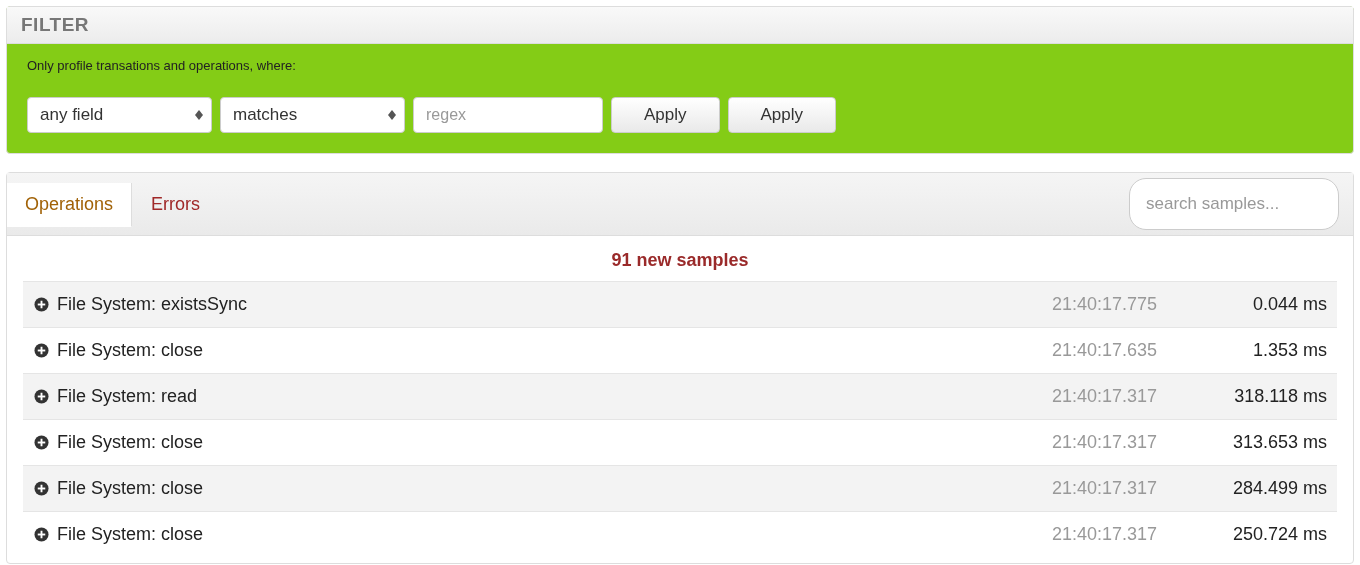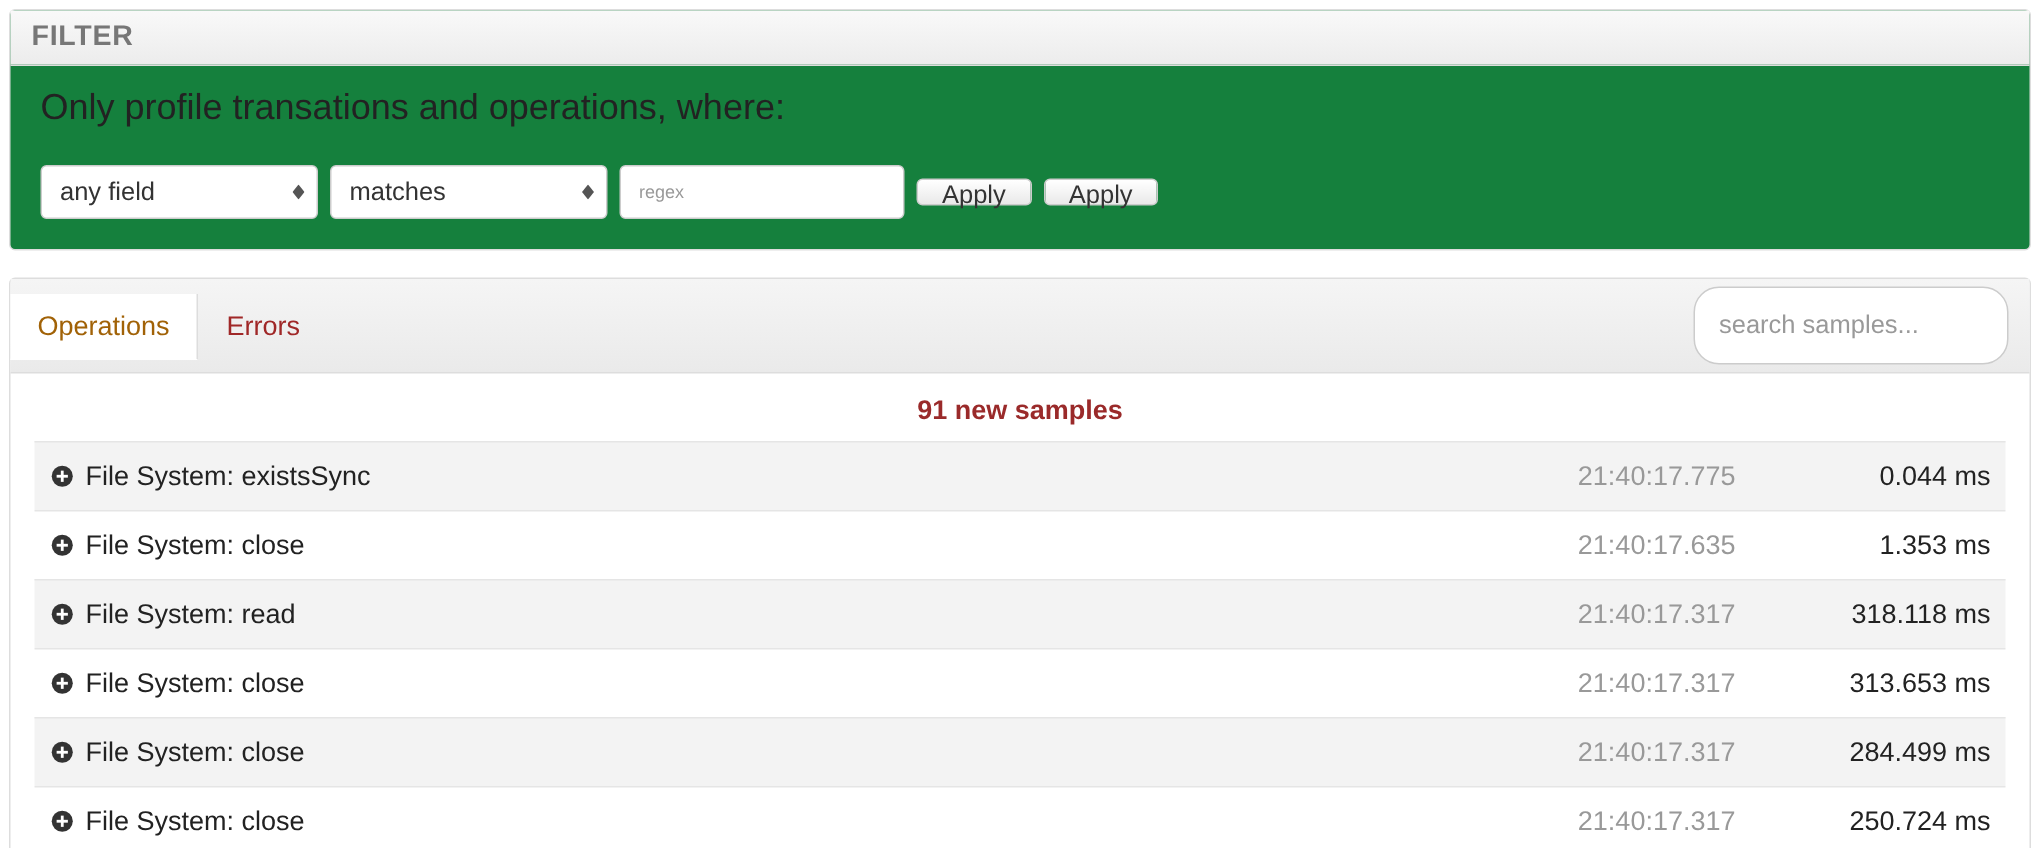--- a/index.html
+++ b/index.html
@@ -6,37 +6,37 @@
   body {
     font-family: "Helvetica Neue", Helvetica, Arial, sans-serif;
     font-size: 17px;
     color: #333;
     background: #fff;
     padding: 6px;
   }
   .panel {
     border: 1px solid #ddd;
     border-radius: 4px;
-    background: #15803d;
+    background: #84cc16;
     margin-bottom: 18px;
   }
   .panel-header {
     background: linear-gradient(to bottom, #f9f9f9, #ececec);
     border-bottom: 1px solid #ddd;
     padding: 7px 14px;
     font-size: 19px;
     font-weight: 700;
     color: #777;
     letter-spacing: 0.5px;
     text-transform: uppercase;
     font-family: "Arial Narrow", Arial, sans-serif;
     font-stretch: condensed;
   }
   .panel-body { padding: 14px 20px 20px; }
-  .filter-label { font-size: 24px; color: #222; margin-bottom: 12px; }
+  .filter-label { font-size: 13px; color: #222; margin-bottom: 12px; }
   .filter-row { display: flex; gap: 8px; align-items: center; margin-top: 24px; }
   .select-wrap {
     position: relative;
     background: #fff;
     border: 1px solid #ccc;
     border-radius: 4px;
     height: 36px;
     display: flex;
     align-items: center;
     padding: 0 28px 0 12px;
@@ -53,29 +53,29 @@
     display: flex;
     flex-direction: column;
     line-height: 0;
   }
   .select-arrows svg { width: 8px; height: 5px; fill: #555; }
   .text-input {
     height: 36px;
     border: 1px solid #ccc;
     border-radius: 4px;
     padding: 0 12px;
-    font-size: 12px;
+    font-size: 16px;
     width: 190px;
     color: #333;
     background: #fff;
   }
   .text-input::placeholder { color: #999; }
   .btn {
-    height: 18px;
-    padding: 0 16px;
+    height: 36px;
+    padding: 0 32px;
     border: 1px solid #ccc;
     border-radius: 4px;
     background: linear-gradient(to bottom, #fff, #e9e9e9);
     font-size: 17px;
     color: #333;
     cursor: pointer;
   }
 
   .tabs-panel {
     border: 1px solid #ddd;

